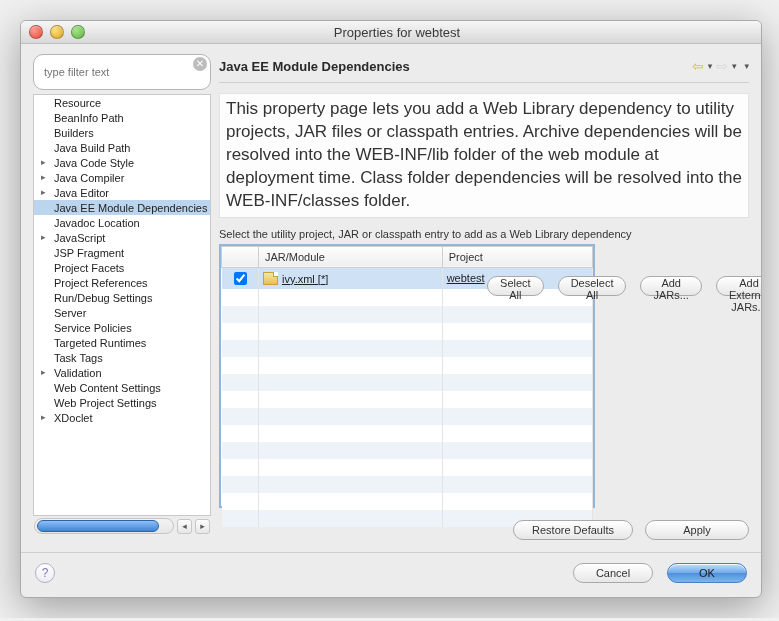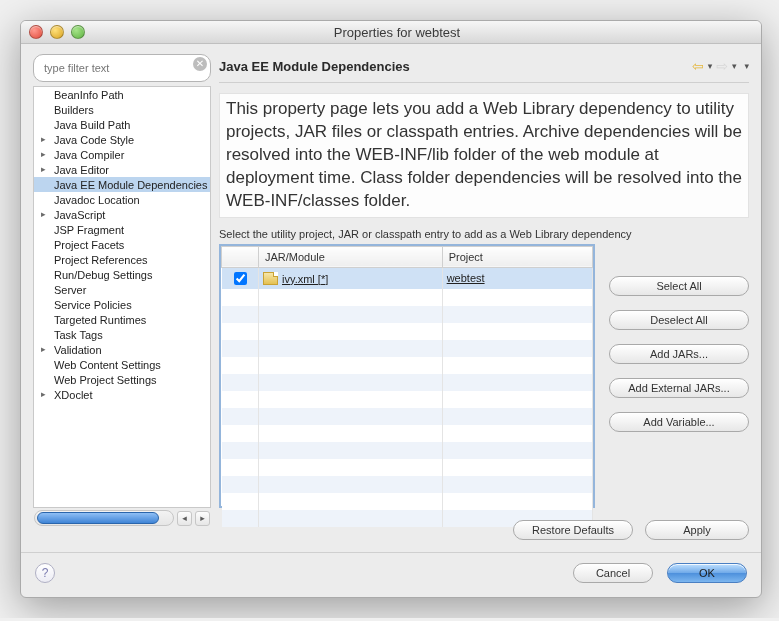--- a/index.html
+++ b/index.html
@@ -58,21 +58,21 @@
   .sidebar {
     width: 178px;
     flex: 0 0 178px;
   }
   .search-wrap {
     position: relative;
     margin-bottom: 4px;
   }
   .search {
     width: 100%;
-    height: 28px;
+    height: 36px;
     border-radius: 10px;
     border: 1px solid #b5b5b5;
     padding: 0 22px 0 10px;
     font-size: 11px;
     box-sizing: border-box;
     background: #fff;
     color:#7a7a7a;
   }
   .clear-btn {
     position: absolute;
@@ -244,23 +244,24 @@
     position:absolute;
     right:-1px;top:-1px;
     width:4px;height:4px;
     background:#fff;
     border-left:0.5px solid #c9a234;
     border-bottom:0.5px solid #c9a234;
   }
   .side-buttons {
     width: 140px;
     display: flex;
-    flex-direction: column;
+    flex-direction: row;
     gap: 14px;
     padding-top: 32px;
+    justify-content: center;
   }
   .mac-btn {
     height: 20px;
     border-radius: 11px;
     border: 1px solid #a9a9a9;
     background: linear-gradient(#ffffff,#e7e7e7);
     font-size: 11px;
     color: #333;
     cursor: pointer;
     box-shadow: 0 1px 0 rgba(255,255,255,0.8) inset;
@@ -312,20 +313,21 @@
     <div class="title">Properties for webtest</div>
   </div>
 
   <div class="body">
     <div class="sidebar">
       <div class="search-wrap">
         <input class="search" placeholder="type filter text" style="">
         <div class="clear-btn">✕</div>
       </div>
       <div class="tree" id="tree">
+          <div class="tree-item">Resource</div>
           <div class="tree-item">BeanInfo Path</div>
           <div class="tree-item">Builders</div>
           <div class="tree-item">Java Build Path</div>
           <div class="tree-item exp">Java Code Style</div>
           <div class="tree-item exp">Java Compiler</div>
           <div class="tree-item exp">Java Editor</div>
           <div class="tree-item selected">Java EE Module Dependencies</div>
           <div class="tree-item">Javadoc Location</div>
           <div class="tree-item exp">JavaScript</div>
           <div class="tree-item">JSP Fragment</div>

